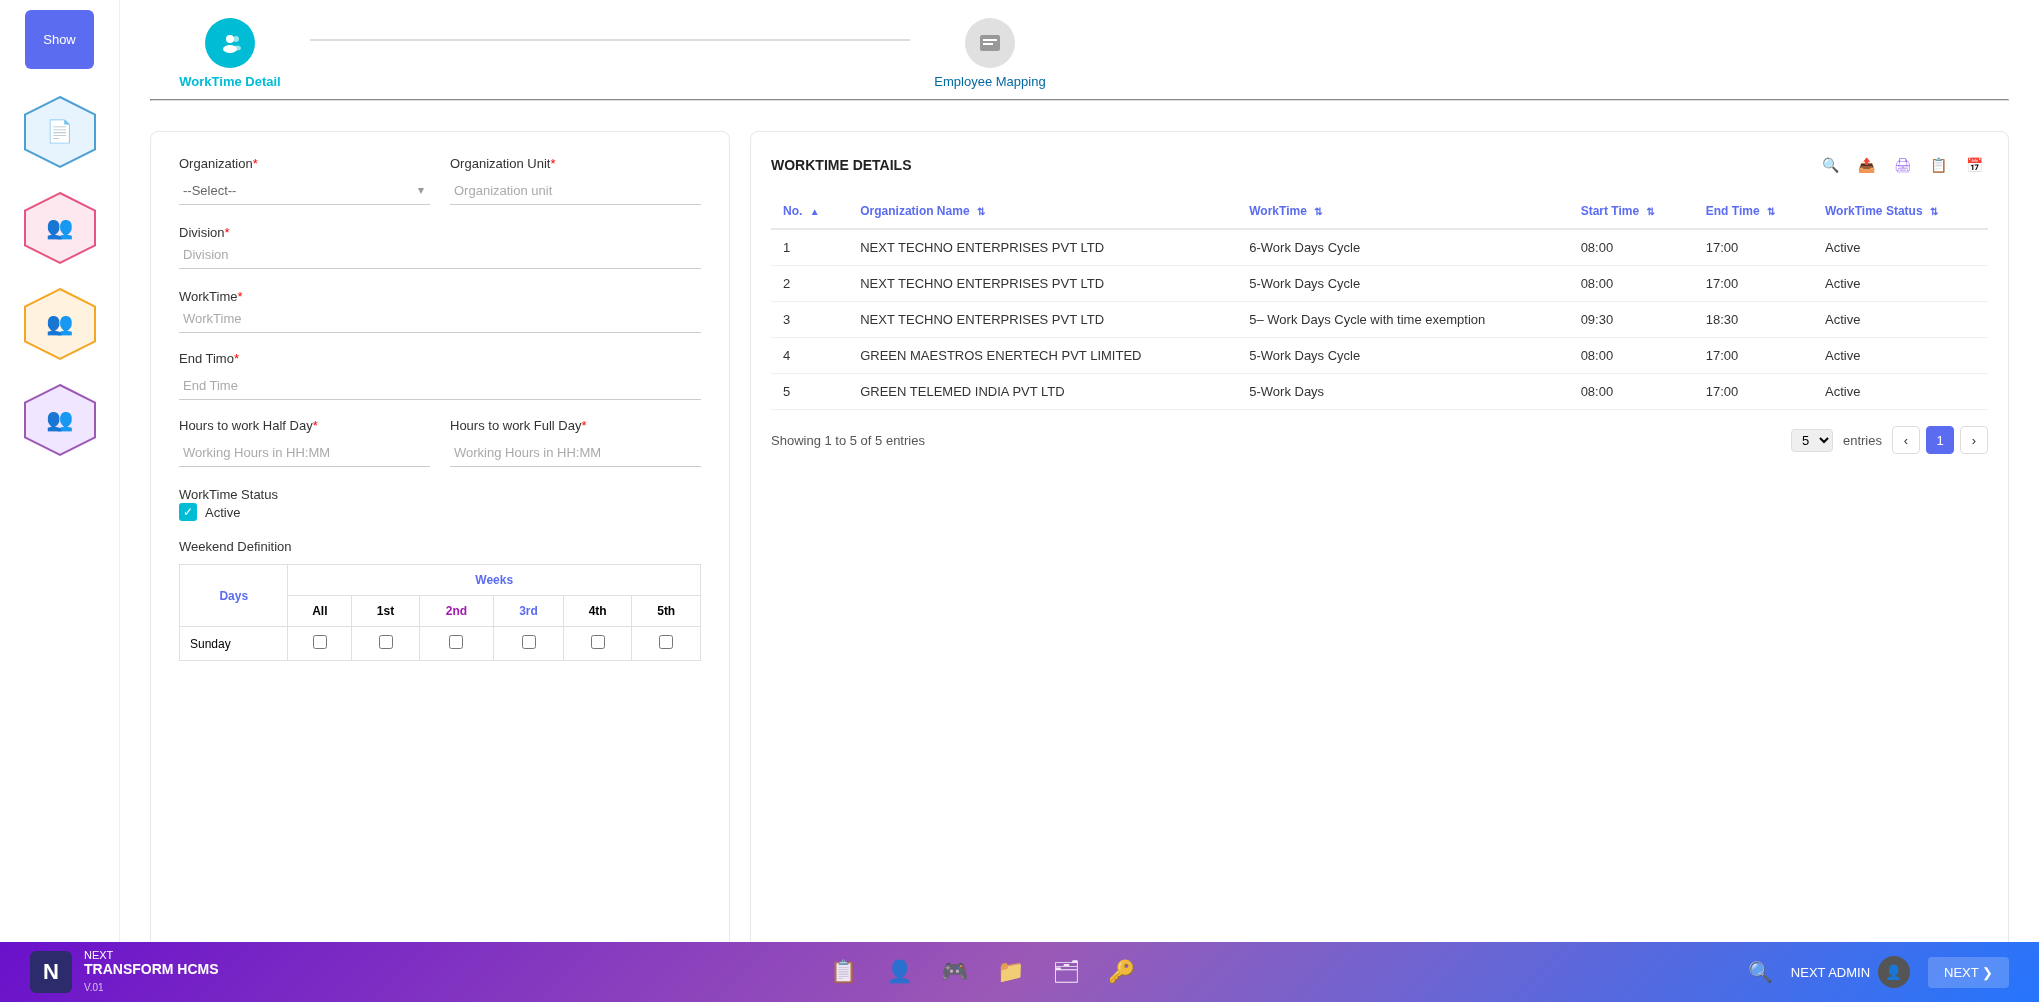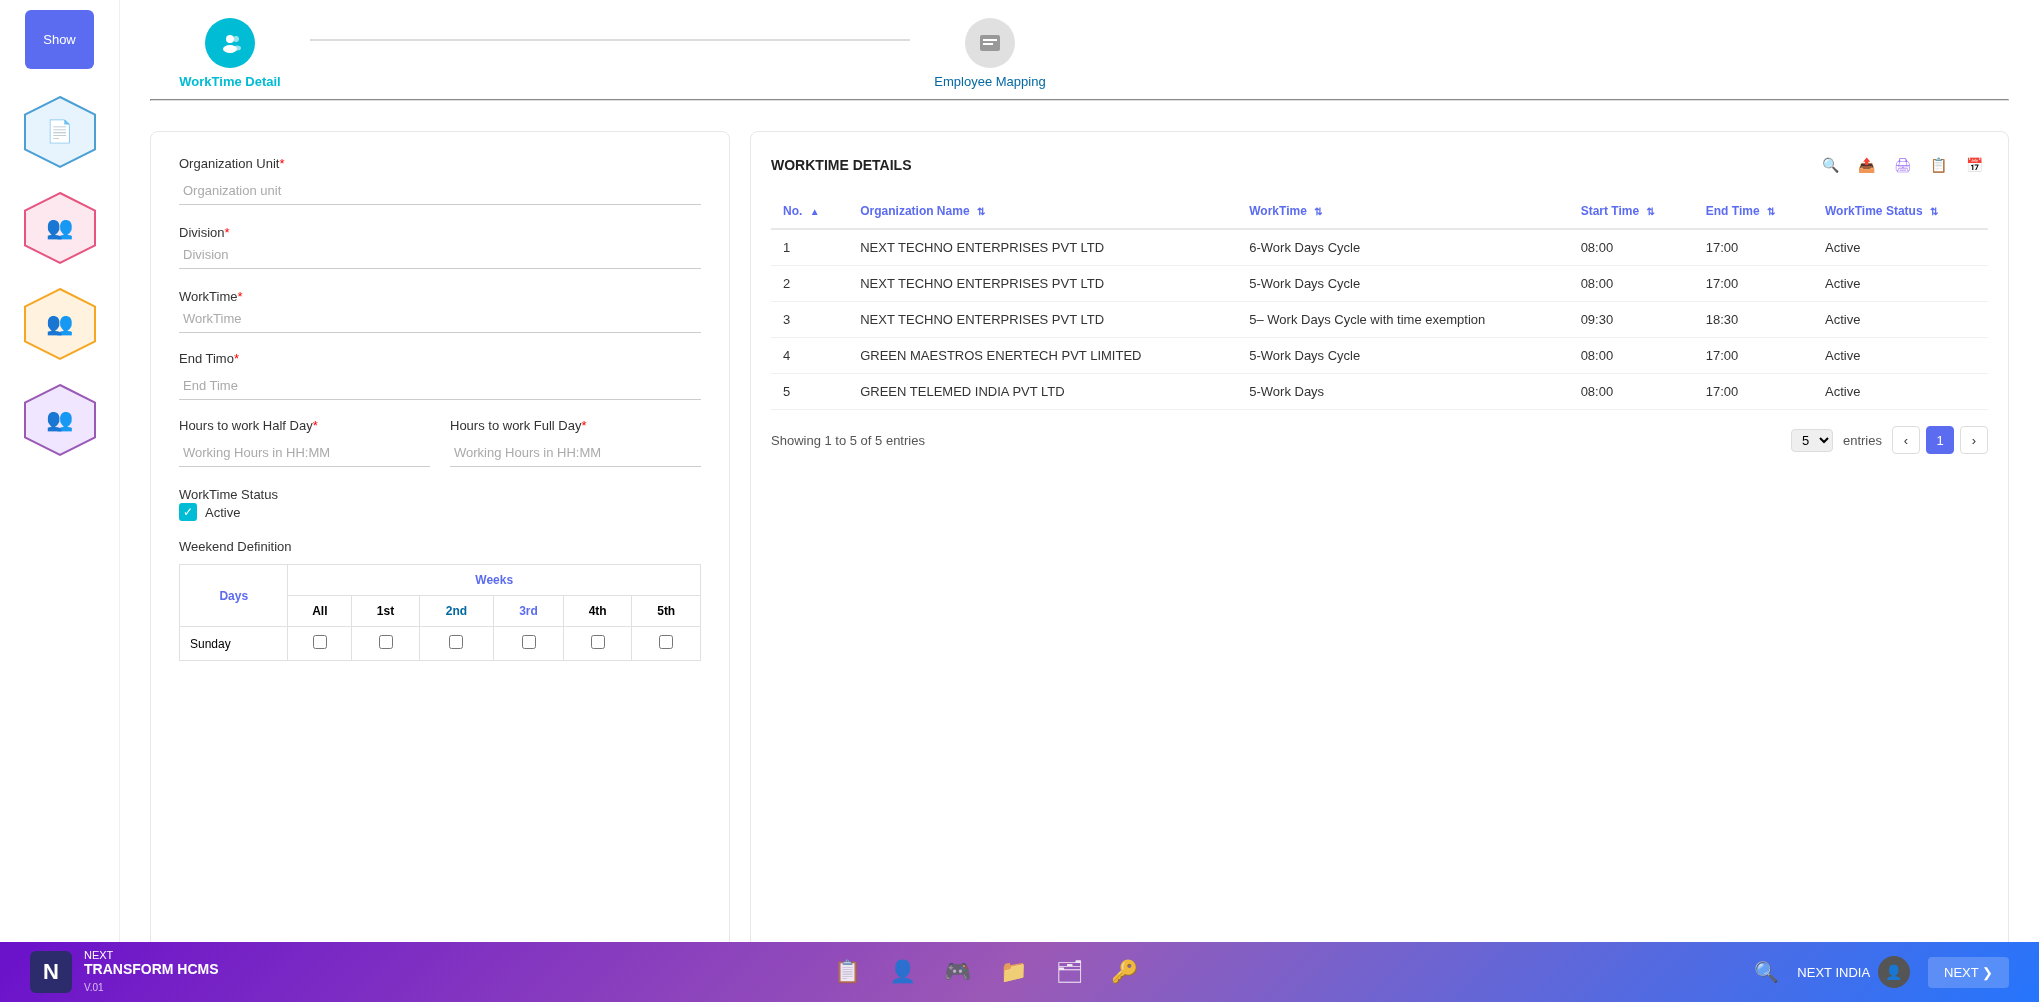--- a/index.html
+++ b/index.html
@@ -244,20 +244,30 @@
   </div>
   <hr style="margin: 10px 30px; border-color: #ddd;">
 
   <div class="content-panels">
 
     <div class="form-panel">
 
       <div class="form-row">
         <div class="form-group">
           <label class="form-label">
+            <span>Organization</span><span class="required">*</span>
+          </label>
+          <div class="select-wrapper">
+            <select class="form-control">
+              <option>--Select--</option>
+            </select>
+          </div>
+        </div>
+        <div class="form-group">
+          <label class="form-label">
             <span>Organization Unit</span><span class="required">*</span>
           </label>
           <input class="form-control" type="text" placeholder="Organization unit" style="">
         </div>
       </div>
 
       <div class="form-full">
         <label class="form-label">
           <span>Division</span><span class="required">*</span>
         </label>
@@ -308,21 +318,21 @@
         <div class="weekend-title">Weekend Definition</div>
         <table class="weekend-table">
           <thead>
             <tr>
               <th class="days-header" rowspan="2">Days</th>
               <th class="weeks-header" colspan="6">Weeks</th>
             </tr>
             <tr id="week-cols-row">
             <th>All</th>
                 <th>1st</th>
-                <th style="color: #0369a1;">2nd</th>
+                <th style="color: #a21caf;">2nd</th>
                 <th style="color: rgb(91, 108, 240);">3rd</th>
                 <th>4th</th>
                 <th>5th</th>
               </tr>
           </thead>
           <tbody id="weekend-tbody">
           <tr>
                 <td>Sunday</td>
                 <td><input type="checkbox" class="week-checkbox" style=""></td>
                 <td><input type="checkbox" class="week-checkbox" style=""></td>
@@ -436,18 +446,18 @@
     <span class="bottom-nav-icon">📋</span>
     <span class="bottom-nav-icon">👤</span>
     <span class="bottom-nav-icon">🎮</span>
     <span class="bottom-nav-icon">📁</span>
     <span class="bottom-nav-icon">🗂</span>
     <span class="bottom-nav-icon">🔑</span>
   </div>
   <div class="bottom-right">
     <span class="search-icon-bottom">🔍</span>
     <div class="user-info">
-      <span>NEXT INDIA</span>
+      <span>NEXT ADMIN</span>
       <div class="user-avatar">👤</div>
     </div>
     <button class="next-btn">NEXT ❯</button>
   </div>
 </div>
 
 </body></html>

